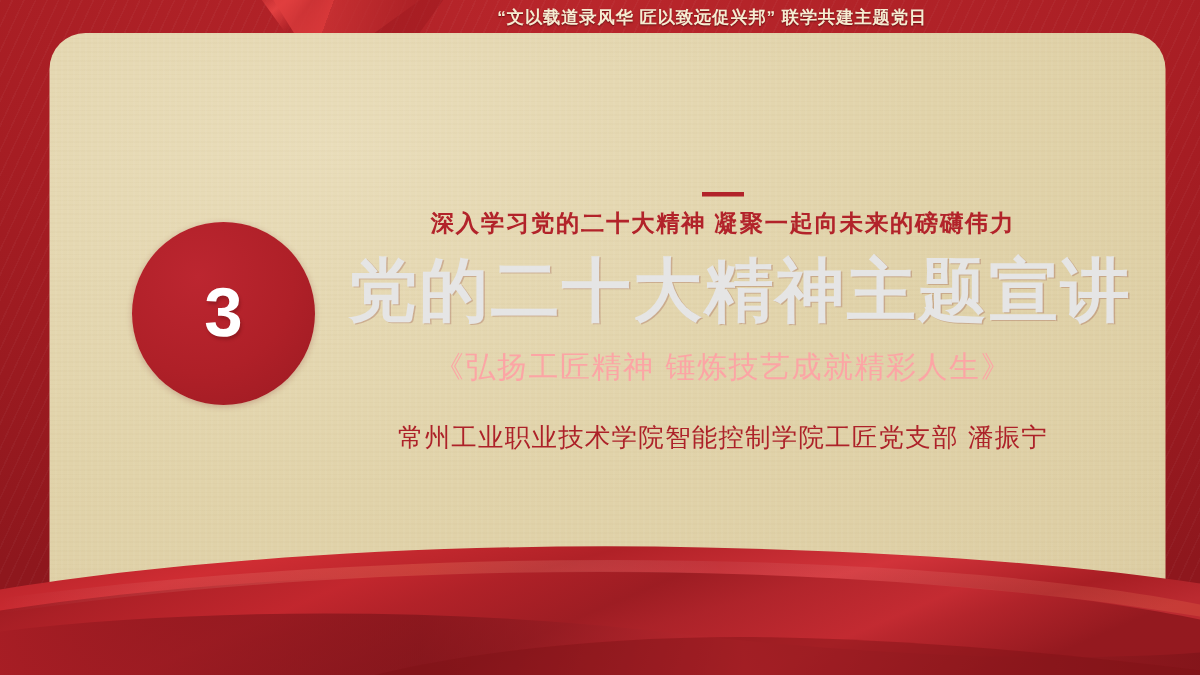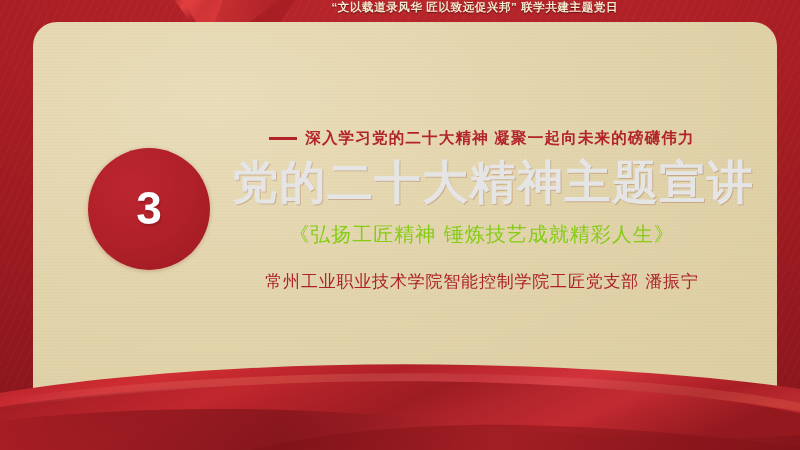--- a/index.html
+++ b/index.html
@@ -58,21 +58,21 @@
   }
 
   
   .banner {
     position: absolute;
     top: 0;
     left: 0;
     width: 708px;
     height: 22px;
     display: flex;
-    align-items: flex-start;
+    align-items: center;
     justify-content: flex-end;
     padding-right: 90px;
     box-sizing: border-box;
     z-index: 6;
   }
   .banner-text {
     color: #f6ecd2;
     font-size: 11.5px;
     font-weight: bold;
     letter-spacing: 0.6px;
@@ -144,40 +144,41 @@
     display: flex;
     align-items: center;
     justify-content: center;
     gap: 8px;
     color: #b2232a;
     font-size: 15.5px;
     font-weight: bold;
     letter-spacing: 1.2px;
     white-space: nowrap;
     margin-bottom: 8px;
+    flex-direction: column;
   }
   .dash {
     display: inline-block;
     width: 28px;
     height: 2.5px;
     background: #b2232a;
   }
   .main-title {
     font-family: "DejaVu Sans", "Liberation Sans", sans-serif;
     color: #e5e5e5;
     font-size: 46px;
     font-weight: bold;
     letter-spacing: 1.5px;
     line-height: 1.12;
     white-space: nowrap;
     text-shadow: 1px 1px 0 rgba(120,26,30,.22);
   }
   .quote-line {
     font-family: "DejaVu Serif", "Liberation Serif", serif;
-    color: #84cc16;
+    color: #fca5a5;
     font-size: 20px;
     font-weight: normal;
     letter-spacing: 1px;
     white-space: nowrap;
     margin-top: 12px;
   }
   .presenter-line {
     font-family: "DejaVu Serif", "Liberation Serif", serif;
     color: #ad2229;
     font-size: 17px;

